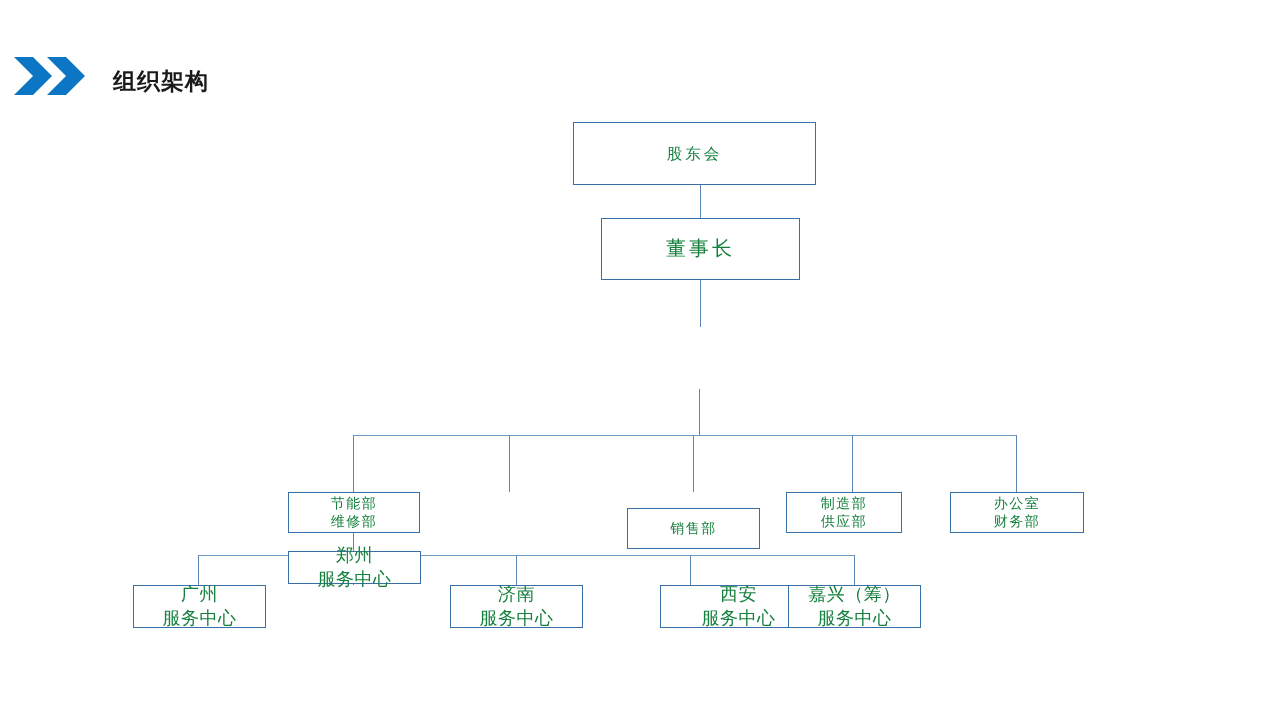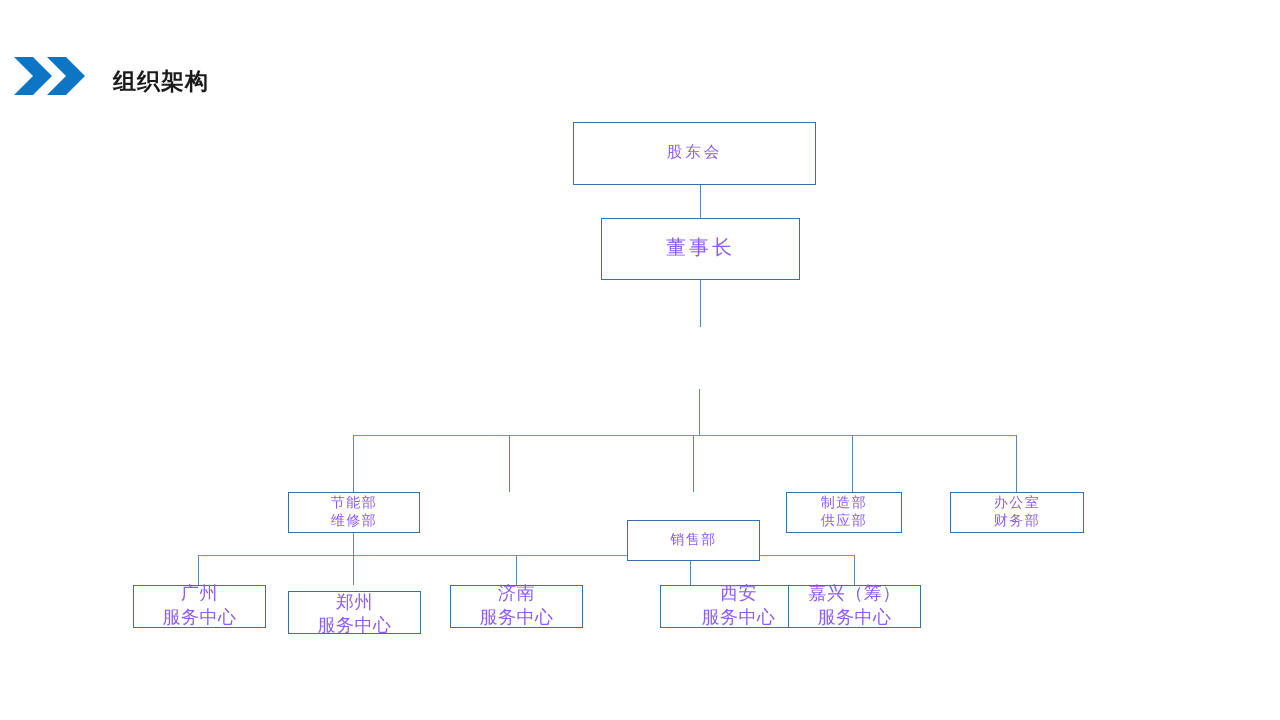--- a/index.html
+++ b/index.html
@@ -55,26 +55,25 @@
   }
   .node {
     position: absolute;
     box-sizing: border-box;
     border: 1px solid #3a6fa5;
     background: #ffffff;
     display: flex;
     flex-direction: column;
     align-items: center;
     justify-content: center;
-    color: #8b5cf6;
+    color: #15803d;
     line-height: 1.28;
     text-align: center;
     font-weight: normal;
     z-index: 3;
-    font-family: Liberation Mono, monospace;
   }
   .node .line1,
   .node .line2 {
     display: block;
     white-space: nowrap;
   }
   .node.tier-top   { font-size: 15.5px; letter-spacing: 3px; }
   .node.tier-mid   { font-size: 20px; letter-spacing: 3px; }
   .node.tier-dept  { font-size: 14px;   letter-spacing: 1.5px; }
   .node.tier-leaf  { font-size: 18px; letter-spacing: 0.5px; }
@@ -139,40 +138,40 @@
       <span class="line1">董事长</span>
     </div>
 
 
     <div class="node tier-dept" style="left:288px; top:492px; width:132px; height:41px;">
       <span class="line1">节能部</span>
       <span class="line2">维修部</span>
     </div>
 
 
-    <div class="node tier-dept" style="left:627px; top:520px; width:133px; height:41px;">
+    <div class="node tier-dept" style="left:627px; top:508px; width:133px; height:41px;">
       <span class="line1">销售部</span>
     </div>
 
     <div class="node tier-dept" style="left:786px; top:492px; width:116px; height:41px;">
       <span class="line1">制造部</span>
       <span class="line2">供应部</span>
     </div>
 
     <div class="node tier-dept" style="left:950px; top:492px; width:134px; height:41px;">
       <span class="line1">办公室</span>
       <span class="line2">财务部</span>
     </div>
 
     <div class="node tier-leaf" style="left:133px; top:585px; width:133px; height:43px;">
       <span class="line1">广州</span>
       <span class="line2">服务中心</span>
     </div>
 
-    <div class="node tier-leaf" style="left:288px; top:591px; width:133px; height:43px;justify-content:space-between;">
+    <div class="node tier-leaf" style="left:288px; top:551px; width:133px; height:33px;">
       <span class="line1">郑州</span>
       <span class="line2">服务中心</span>
     </div>
 
     <div class="node tier-leaf" style="left:450px; top:585px; width:133px; height:43px;">
       <span class="line1">济南</span>
       <span class="line2">服务中心</span>
     </div>
 
     <div class="node tier-leaf" style="left:660px; top:585px; width:157px; height:43px;">

